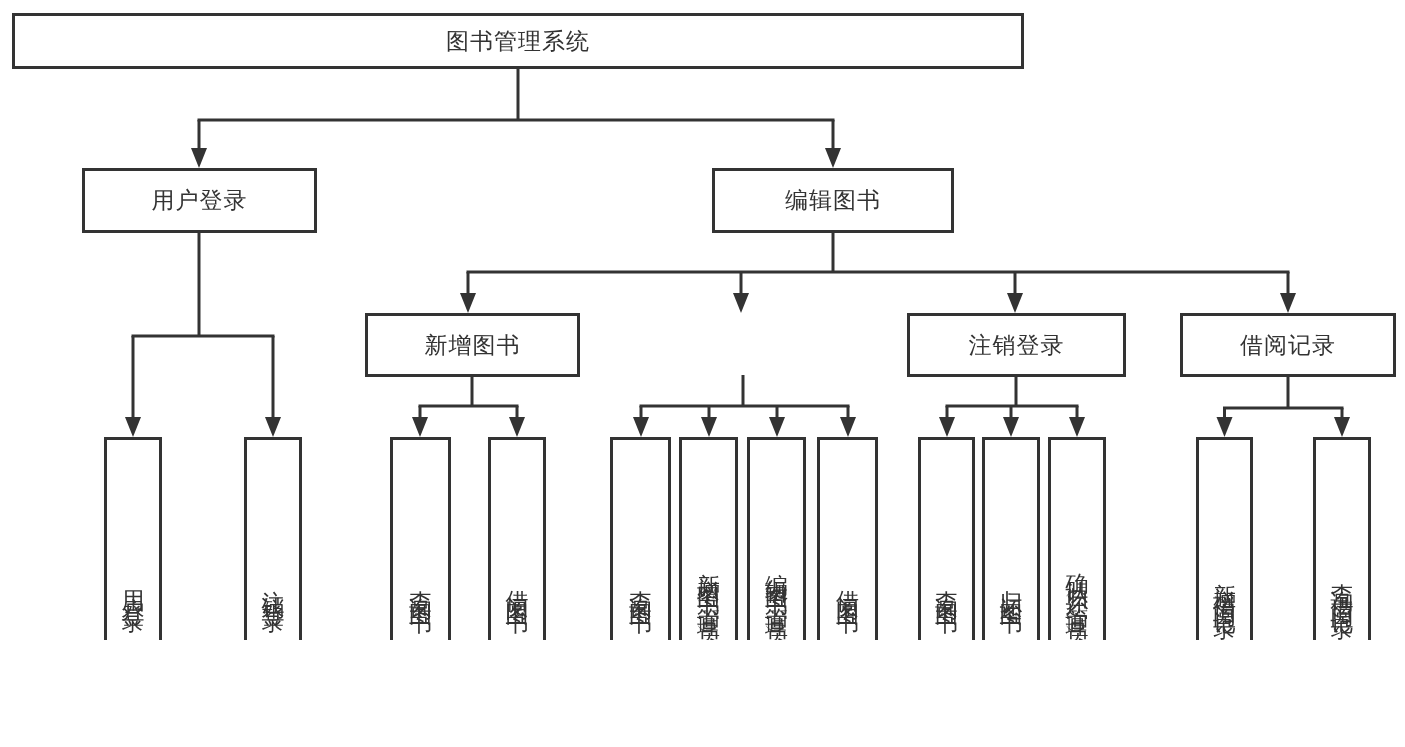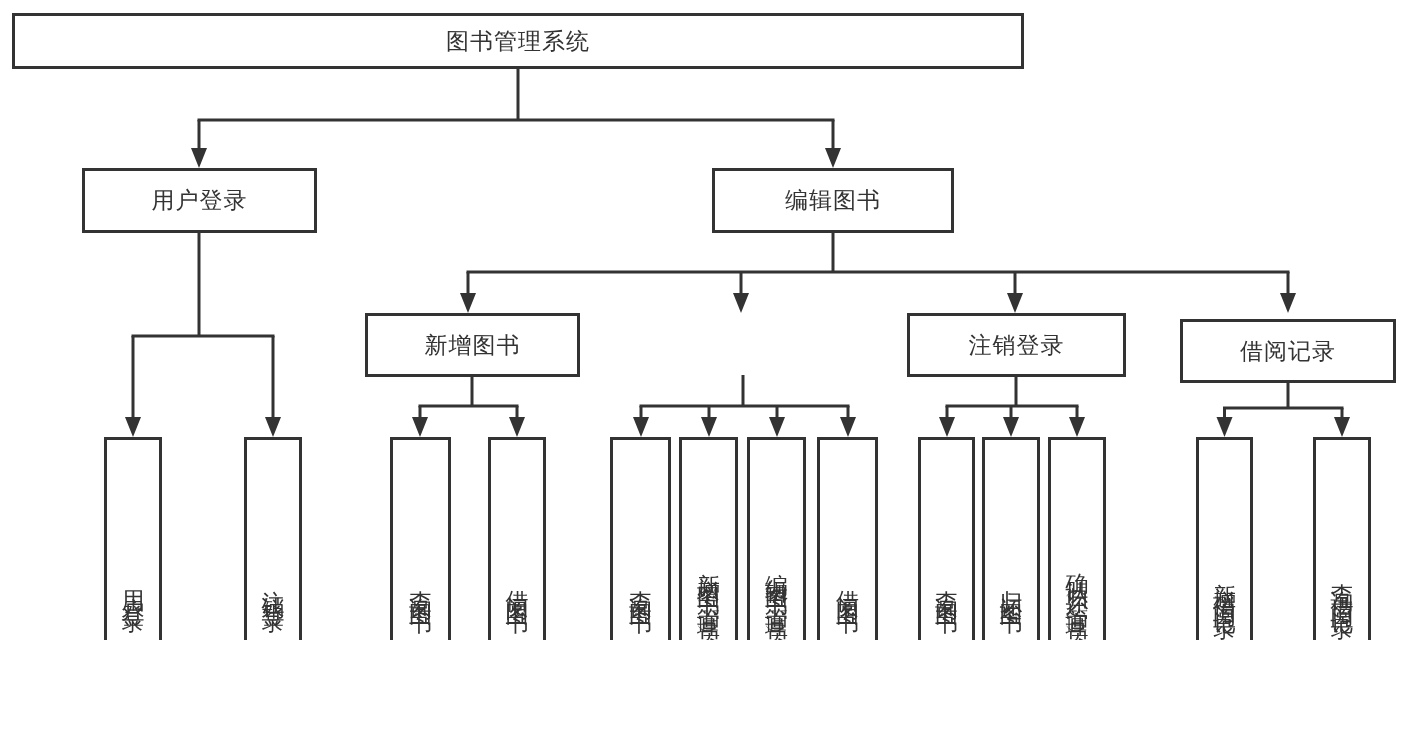--- a/index.html
+++ b/index.html
@@ -39,21 +39,21 @@
     letter-spacing: 1px;
     color: #333333;
     white-space: nowrap;
   }
   .root-box  { left: 12px;  top: 13px;  width: 1012px; height: 56px; }
   .l2-a      { left: 82px;  top: 168px; width: 235px;  height: 65px; }
   .l2-b      { left: 712px; top: 168px; width: 242px;  height: 65px; }
   .l3-a      { left: 365px; top: 313px; width: 215px;  height: 64px; }
   .l3-b      { left: 634px; top: 313px; width: 219px;  height: 64px; }
   .l3-c      { left: 907px; top: 313px; width: 219px;  height: 64px; }
-  .l3-d      { left: 1180px;top: 313px; width: 216px;  height: 64px; margin-top: 6px; }
+  .l3-d      { left: 1180px;top: 313px; width: 216px;  height: 64px; }
   .leaf {
     top: 437px;
     height: 298px;
   }
   .vlabel {
     writing-mode: vertical-rl;
     text-orientation: mixed;
     font-size: 23px;
     letter-spacing: 7px;
     line-height: 1;

